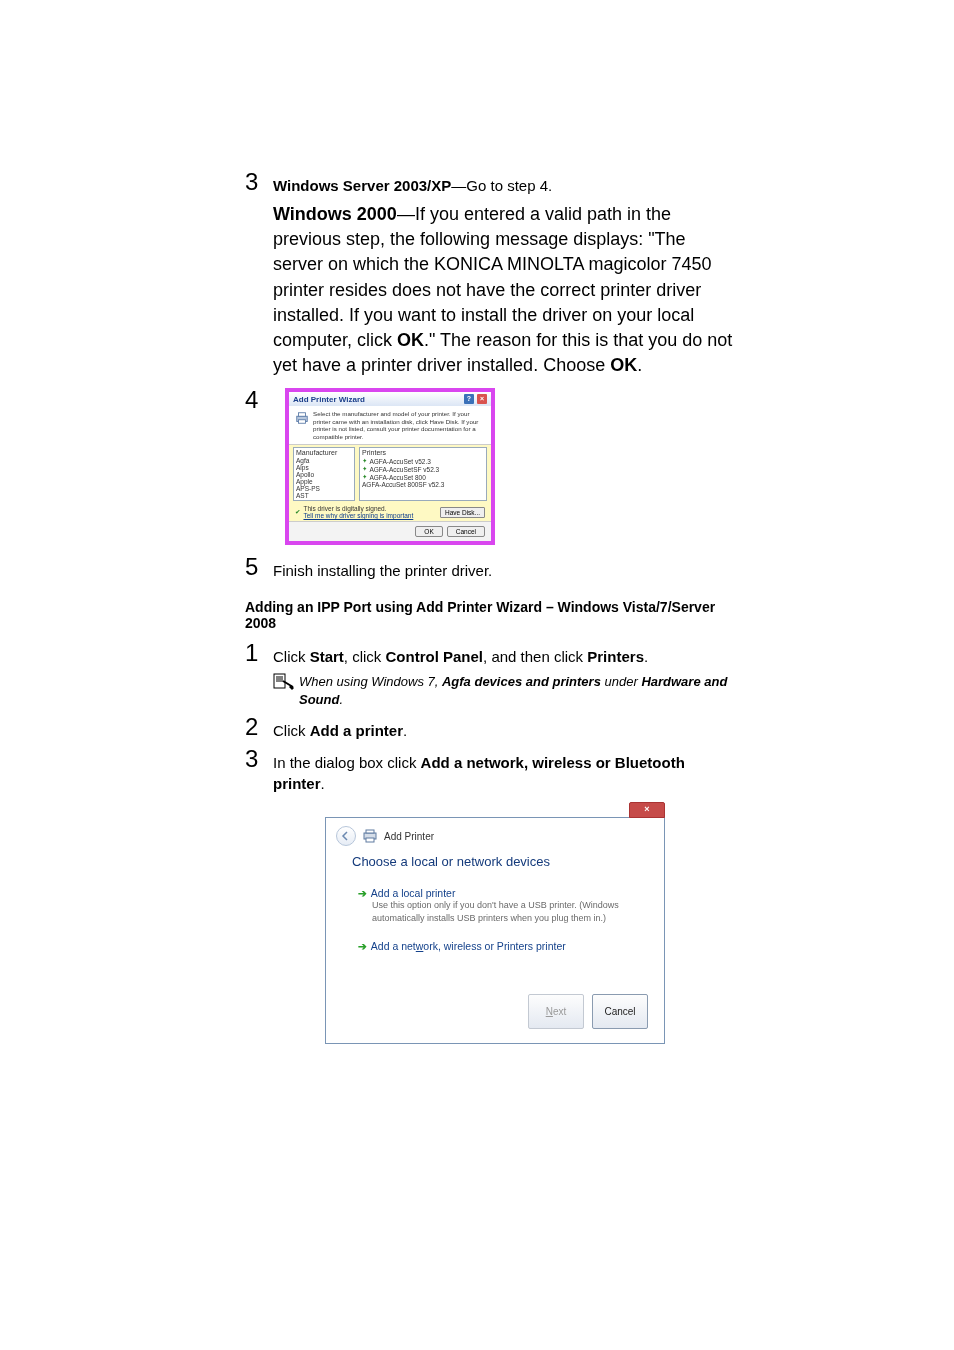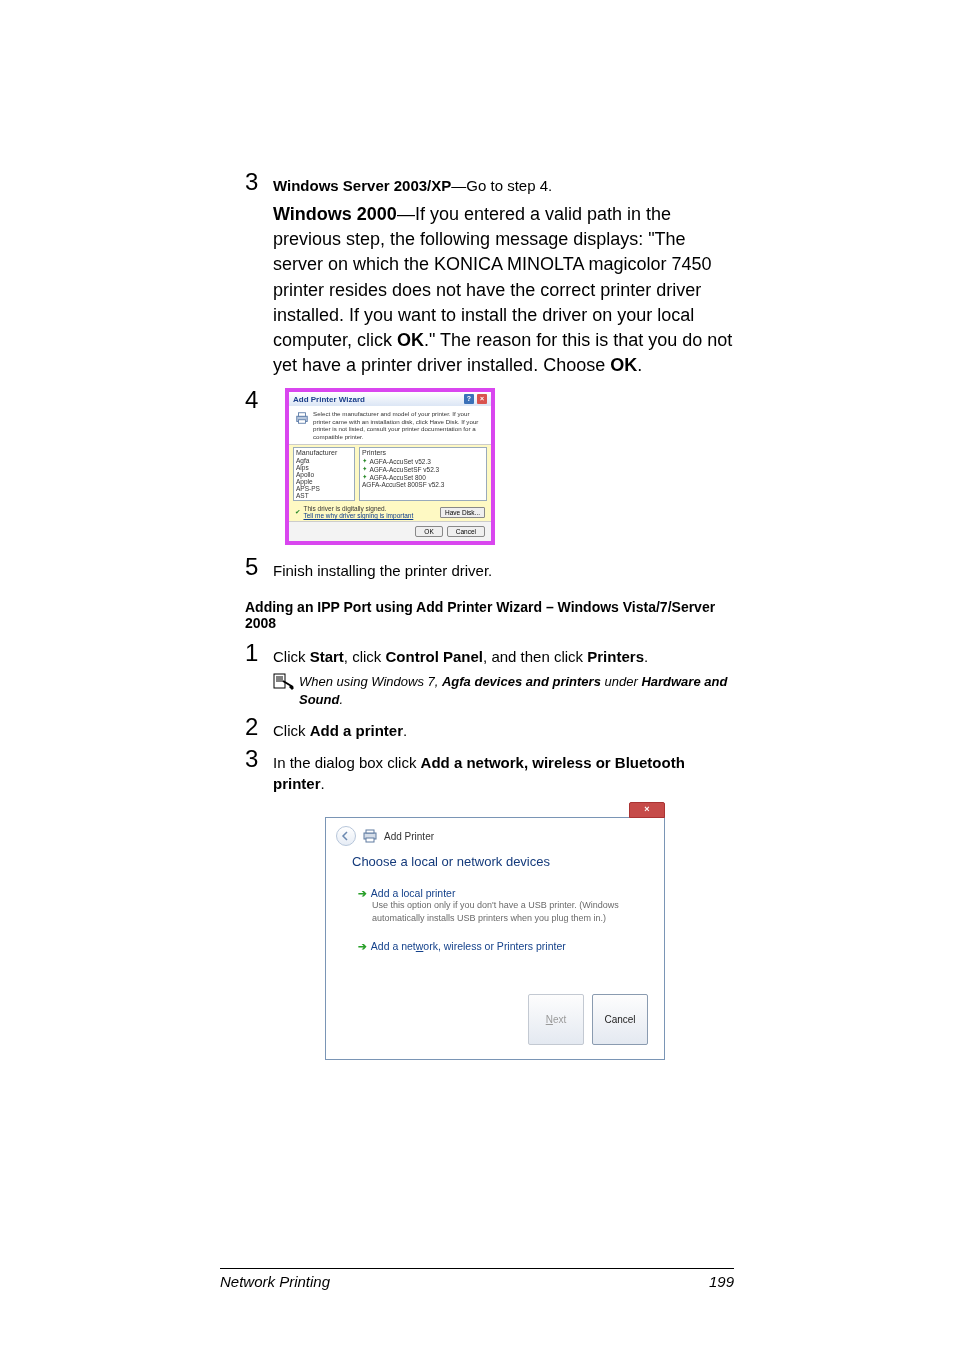--- a/index.html
+++ b/index.html
@@ -202,21 +202,21 @@
   .dlg2-opt-title .arrow { color:#2aa02a;font-weight:bold; }
   .dlg2-opt-desc {
     color:#6a6a6a;font-size:9px;margin-left:14px;line-height:1.35;
   }
   .dlg2-footer {
     display:flex;justify-content:flex-end;gap:8px;padding:12px 16px 14px 16px;
     margin-top:24px;
   }
   .dlg2-btn {
     min-width:56px;text-align:center;
-    border:1px solid #8a9bb0;background:linear-gradient(#fdfdfd,#e4e9f1);font-size:10px;padding:19px 10px;border-radius:2px;color:#222;
+    border:1px solid #8a9bb0;background:linear-gradient(#fdfdfd,#e4e9f1);font-size:10px;padding:11px 10px;border-radius:2px;color:#222;
   }
   .dlg2-btn.disabled { color:#9a9a9a;border-color:#c3c9d2; }
   .underline-letter { text-decoration:underline; }
 </style>
 </head>
 <body>
 
 <div class="page">
 
   <div class="step-row">
@@ -376,18 +376,14 @@
         </div>
       </div>
 
       <div class="dlg2-footer">
         <button class="dlg2-btn disabled"><span class="underline-letter">N</span><span>ext</span></button>
         <button class="dlg2-btn">Cancel</button>
       </div>
     </div>
   </div>
 
-  <div class="footer">
-    <span>Network Printing</span>
-    <span class="pageno">199</span>
-  </div>
 
 </div>
 
 </body></html>

